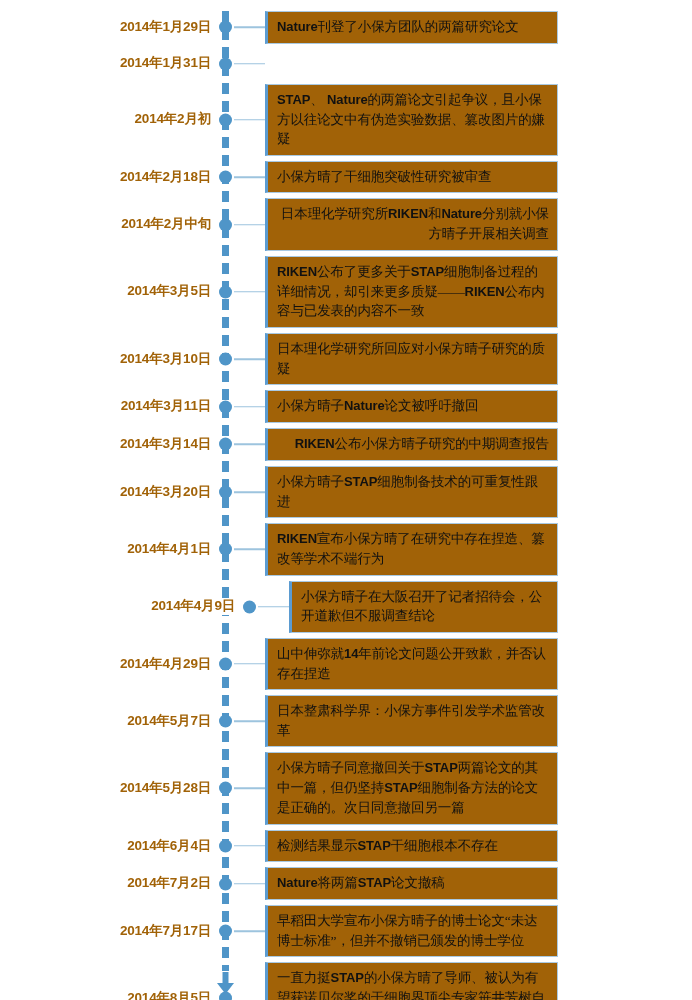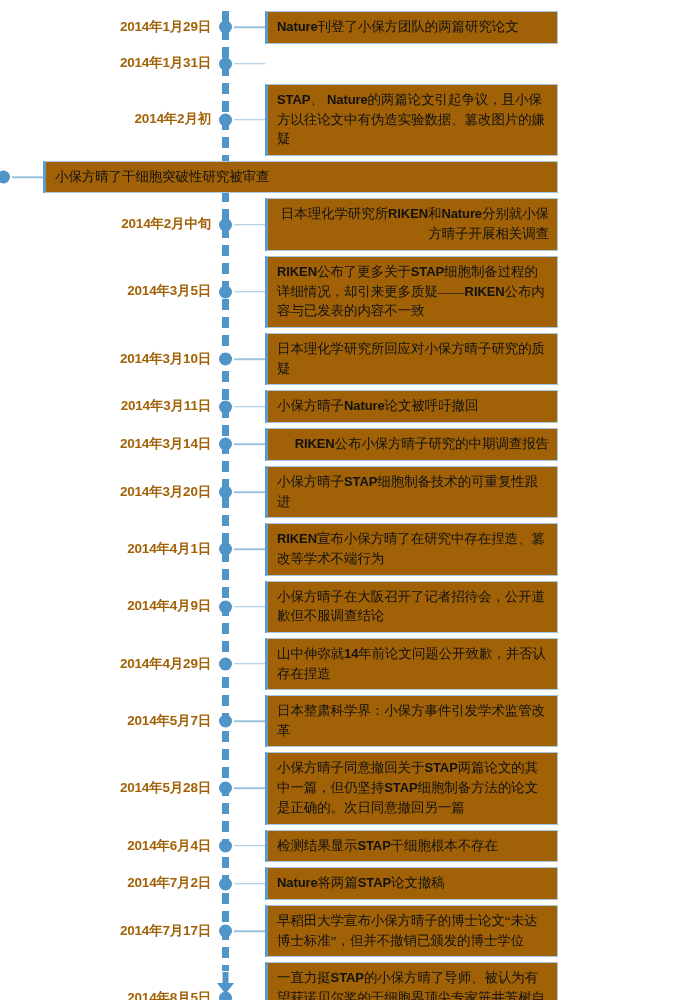--- a/index.html
+++ b/index.html
@@ -176,20 +176,23 @@
         </div>
         <div class="conn-cell">
           <span class="dot"></span>
           <span class="stub"></span>
         </div>
         <div class="box-cell">
           <div class="event-box"><b>STAP</b>、 <b>Nature</b>的两篇论文引起争议，且小保方以往论文中有伪造实验数据、篡改图片的嫌疑</div>
         </div>
       </div>
       <div class="row" style="min-height: 30px; margin-bottom: 5px;">
+        <div class="date-cell">
+          <span class="date-label">2014年2月18日</span>
+        </div>
         <div class="conn-cell">
           <span class="dot"></span>
           <span class="stub"></span>
         </div>
         <div class="box-cell">
           <div class="event-box">小保方晴了干细胞突破性研究被审查</div>
         </div>
       </div>
       <div class="row" style="min-height: 44px; margin-bottom: 5px; text-align: right;">
         <div class="date-cell">
@@ -268,21 +271,21 @@
           <span class="date-label">2014年4月1日</span>
         </div>
         <div class="conn-cell">
           <span class="dot"></span>
           <span class="stub"></span>
         </div>
         <div class="box-cell">
           <div class="event-box"><b>RIKEN</b>宣布小保方晴了在研究中存在捏造、篡改等学术不端行为</div>
         </div>
       </div>
-      <div class="row" style="min-height: 44px; margin-bottom: 5px;">
+      <div class="row" style="min-height: 44px; margin-bottom: 5px; padding-left: 24px;">
         <div class="date-cell">
           <span class="date-label">2014年4月9日</span>
         </div>
         <div class="conn-cell">
           <span class="dot"></span>
           <span class="stub"></span>
         </div>
         <div class="box-cell">
           <div class="event-box">小保方晴子在大阪召开了记者招待会，公开道歉但不服调查结论</div>
         </div>

